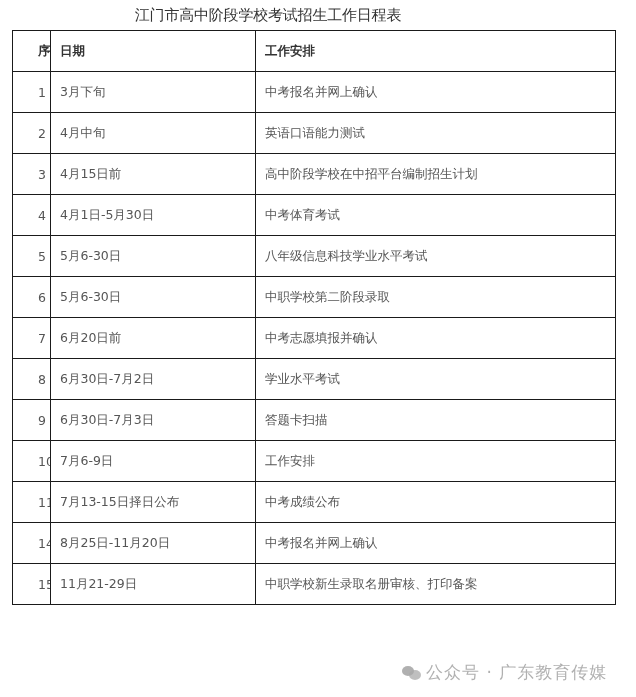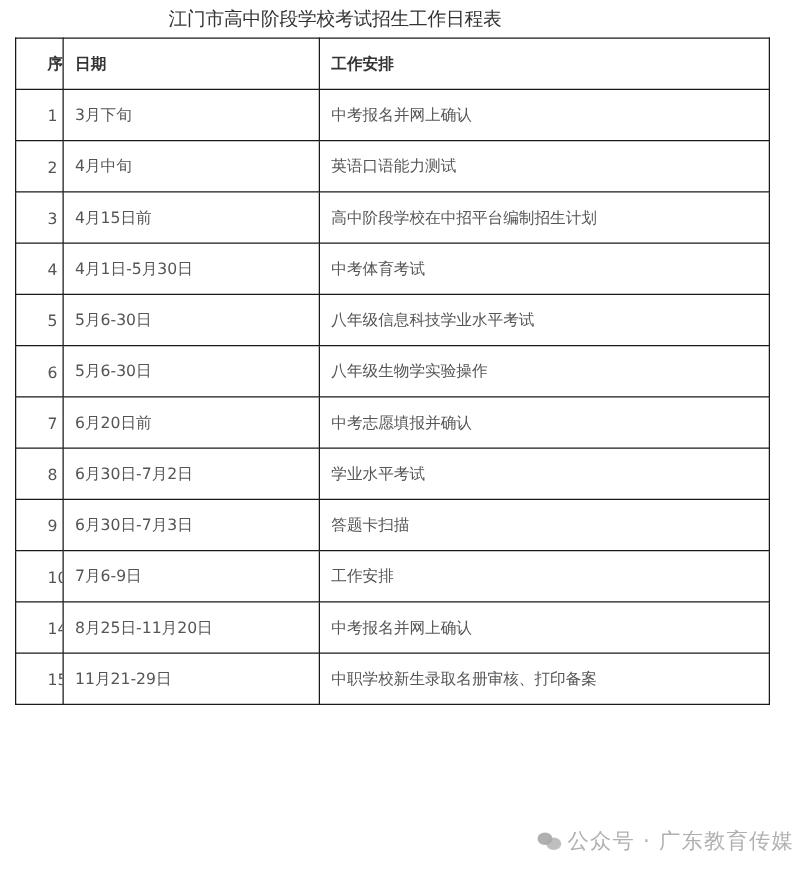--- a/index.html
+++ b/index.html
@@ -56,21 +56,21 @@
       color: #333333;
     }
     table.schedule td {
       color: #555555;
     }
     table.schedule th.seq, table.schedule td.seq {
       padding-left: 25px;
     }
     .watermark {
       position: absolute;
-      left: 430px;
+      left: 402px;
       top: 661px;
       font-size: 17px;
       color: rgba(150,150,150,0.75);
       letter-spacing: 1px;
       white-space: nowrap;
       display: flex;
       align-items: center;
       gap: 4px;
     }
     .wm-icon {
@@ -134,41 +134,46 @@
       <td>中考体育考试</td>
     </tr>
     <tr>
       <td class="seq">5</td>
       <td>5月6-30日</td>
       <td>八年级信息科技学业水平考试</td>
     </tr>
     <tr>
       <td class="seq">6</td>
       <td>5月6-30日</td>
-      <td>八年级生物学实验操作</td>
+      <td>中职学校第二阶段录取</td>
     </tr>
     <tr>
       <td class="seq">7</td>
       <td>6月20日前</td>
       <td>中考志愿填报并确认</td>
     </tr>
     <tr>
       <td class="seq">8</td>
       <td>6月30日-7月2日</td>
       <td>学业水平考试</td>
     </tr>
     <tr>
       <td class="seq">9</td>
       <td>6月30日-7月3日</td>
       <td>答题卡扫描</td>
     </tr>
     <tr>
       <td class="seq">10</td>
       <td>7月6-9日</td>
       <td>工作安排</td>
+    </tr>
+    <tr>
+      <td class="seq">11</td>
+      <td>7月13-15日择日公布</td>
+      <td>中考成绩公布</td>
     </tr>
     <tr>
       <td class="seq">14</td>
       <td>8月25日-11月20日</td>
       <td>中考报名并网上确认</td>
     </tr>
     <tr>
       <td class="seq">15</td>
       <td>11月21-29日</td>
       <td>中职学校新生录取名册审核、打印备案</td>

